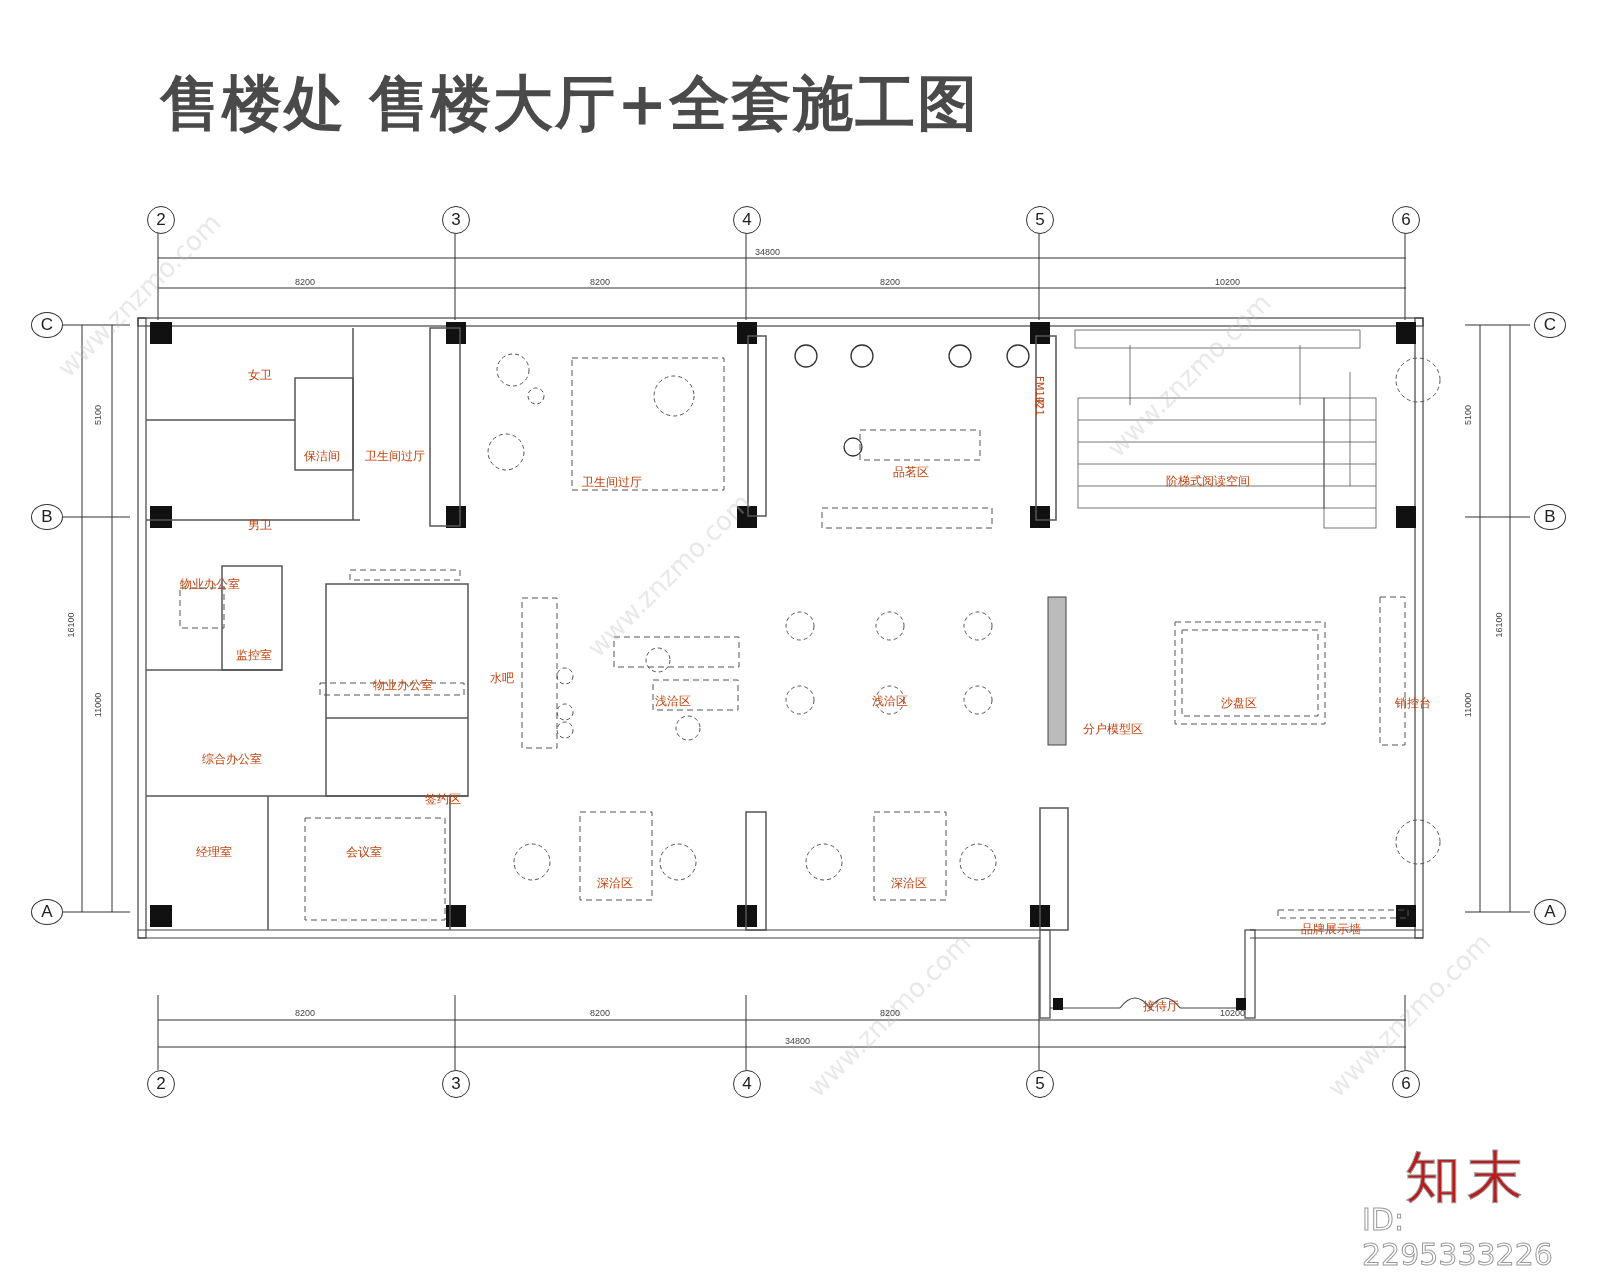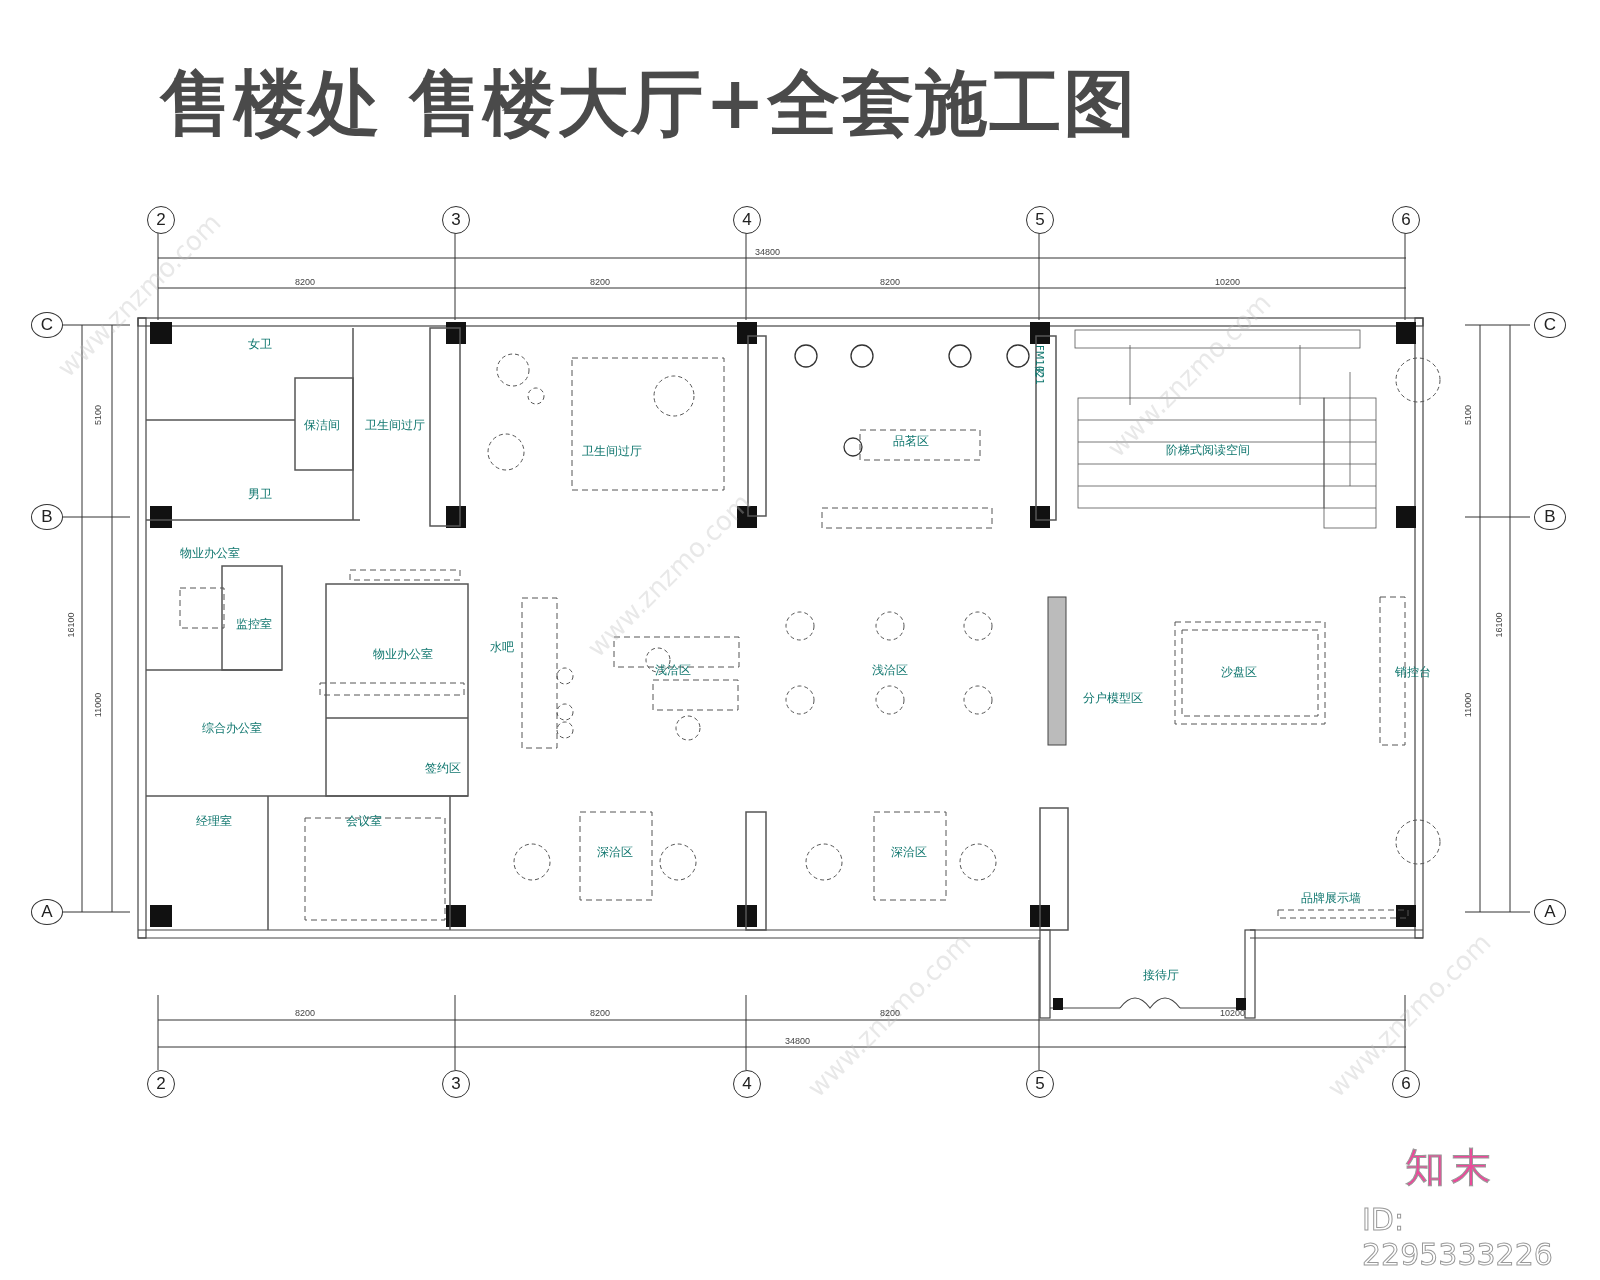--- a/index.html
+++ b/index.html
@@ -1,24 +1,24 @@
 <!DOCTYPE html>
 <html><head>
 <meta charset="utf-8">
 <style>
   html,body{margin:0;padding:0;background:#ffffff;}
   body{width:1600px;height:1280px;position:relative;overflow:hidden;font-family:"DejaVu Sans",sans-serif;color:#222;}
-  .title{position:absolute;left:160px;top:48px;width:1300px;font-family:"DejaVu Serif",serif;font-weight:bold;font-size:72px;letter-spacing:2px;color:#4a4a4a;line-height:110px;white-space:nowrap;}
+  .title{position:absolute;left:160px;top:48px;width:1300px;font-family:"DejaVu Serif",serif;font-weight:bold;font-size:60px;letter-spacing:2px;color:#4a4a4a;line-height:110px;white-space:nowrap;}
   svg#plan{position:absolute;left:0;top:0;}
-  .lbl{position:absolute;font-size:12px;color:#0f766e;white-space:nowrap;font-family:"DejaVu Sans",sans-serif;}
+  .lbl{position:absolute;font-size:12px;color:#c2410c;white-space:nowrap;font-family:"DejaVu Sans",sans-serif;margin-top:31px;}
   .dim{position:absolute;font-size:9px;color:#444;white-space:nowrap;font-family:"Liberation Sans",sans-serif;}
   .dimv{position:absolute;font-size:9px;color:#444;white-space:nowrap;transform:rotate(-90deg);transform-origin:center;font-family:"Liberation Sans",sans-serif;}
   .axis{position:absolute;width:26px;height:26px;border:1px solid #333;border-radius:50%;text-align:center;line-height:26px;font-size:17px;font-family:"Liberation Sans",sans-serif;background:#fff;color:#222;}
   .axis.ell{width:30px;height:24px;line-height:24px;border-radius:50%/50%;}
-  .brand{position:absolute;left:1405px;top:1140px;font-size:40px;color:#ec4899;-webkit-text-stroke:1px #999;font-family:"DejaVu Sans",sans-serif;letter-spacing:6px;}
+  .brand{position:absolute;left:1405px;top:1140px;font-size:56px;color:#b91c1c;-webkit-text-stroke:1px #999;font-family:"DejaVu Sans",sans-serif;letter-spacing:6px;}
   .brand-id{position:absolute;left:1362px;top:1202px;font-size:30px;color:#fff;-webkit-text-stroke:1px #999;font-family:"DejaVu Sans",sans-serif;}
   .wm{position:absolute;font-size:26px;color:rgba(190,190,190,0.35);transform:rotate(-45deg);white-space:nowrap;font-family:"DejaVu Sans",sans-serif;pointer-events:none;}
 </style>
 </head>
 <body>
 
 <div class="title">售楼处 售楼大厅+全套施工图</div>
 
 <svg id="plan" width="1600" height="1280" xmlns="http://www.w3.org/2000/svg">
   <g stroke="#333" fill="none" stroke-width="1">

